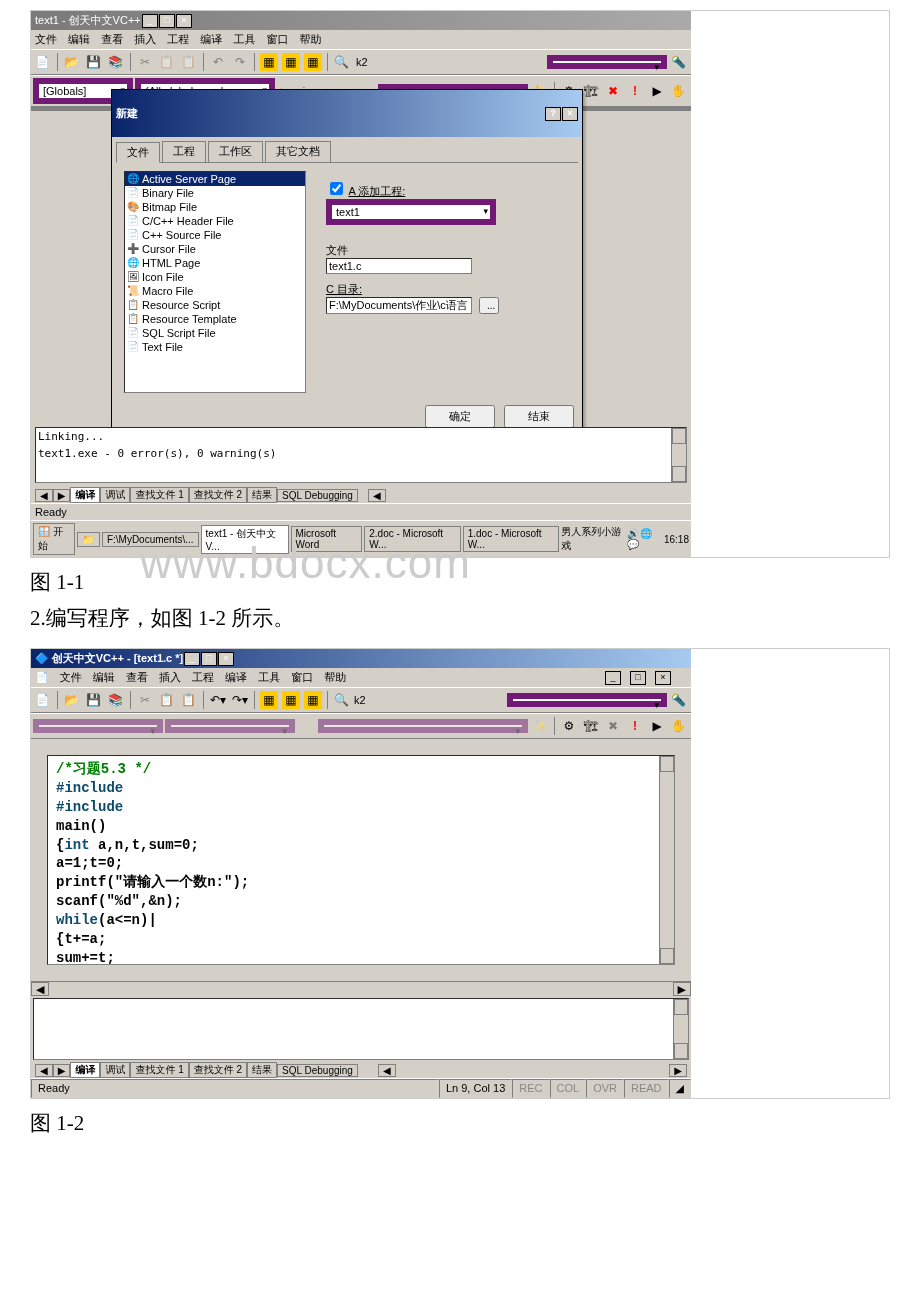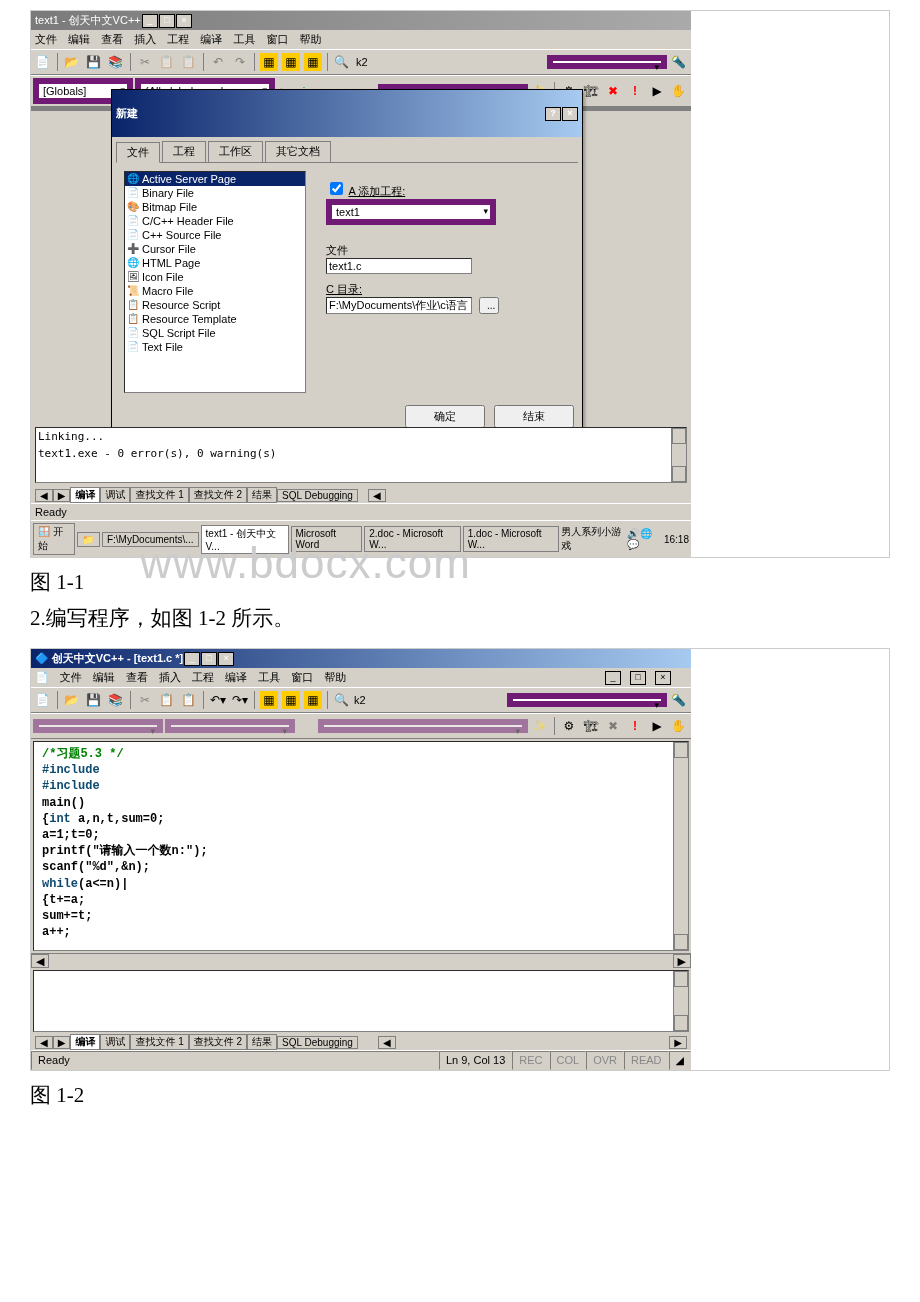--- a/index.html
+++ b/index.html
@@ -25,31 +25,31 @@
 .tab.active{background:#d4d0c8;border-bottom:1px solid #d4d0c8;position:relative;top:1px}
 .dlgbody{display:flex;padding:8px;border-top:1px solid #808080;margin:0 4px}
 .listbox{width:180px;height:220px;background:#fff;border:1px inset #808080;overflow:auto;font-size:11px}
 .listbox div{padding:1px 2px;display:flex;align-items:center;gap:3px}
 .listbox div.sel{background:#0a246a;color:#fff}
 .ico{width:12px;height:12px;display:inline-block;font-size:10px}
 .rcol{flex:1;padding-left:20px;font-size:11px}
 .rcol label{display:block;margin-top:8px}
 .tinput{width:140px;border:1px inset #808080;background:#fff;padding:1px 2px;font-size:11px}
 .btnrow{text-align:right;padding:4px 8px 8px}
-.btnrow button{width:80px;padding:2px 0;font-size:11px;margin-left:6px}
+.btnrow button{width:70px;padding:2px 0;font-size:11px;margin-left:6px}
 .output{background:#fff;border:1px inset #808080;margin:4px;padding:2px;font-family:monospace;font-size:11px;height:50px;position:relative;margin-top:316px}
 .tabstrip{font-size:10px;padding:0 4px;display:flex;align-items:center}
 .tabstrip span{border:1px solid #808080;padding:0 4px;background:#d4d0c8}
 .tabstrip .act{background:#fff;font-weight:bold}
 .status{background:#d4d0c8;padding:2px 4px;border-top:1px solid #fff}
 .taskbar{background:#d4d0c8;display:flex;align-items:center;padding:2px;gap:2px;font-size:10px;border-top:1px solid #fff}
 .taskbar .tbitem{border:1px solid #808080;padding:1px 4px;background:#d4d0c8}
 
 .win2{background:#d4d0c8;width:660px;font-family:"Tahoma","SimSun",sans-serif;font-size:11px}
-.code{background:#fff;border:1px inset #808080;margin:2px;padding:4px 8px;font-family:"Courier New",monospace;font-size:12px;font-weight:bold;line-height:1.35;height:200px;overflow:hidden;position:relative}
+.code{background:#fff;border:1px inset #808080;margin:16px;padding:4px 8px;font-family:"Courier New",monospace;font-size:14px;font-weight:bold;line-height:1.35;height:200px;overflow:hidden;position:relative}
 .code .kw{color:#0c4a6e}
 .code .cm{color:#008000}
 .status2{display:flex;background:#d4d0c8;border-top:1px solid #fff}
 .status2 .cell{border:1px inset #d4d0c8;padding:2px 6px;font-size:11px}
 .output2{background:#fff;border:1px inset #808080;margin:2px;height:60px;position:relative}
 .caption{font-size:21px;margin:8px 0}
 .bodytext{font-size:21px;margin:4px 0 16px}
 .watermark{position:absolute;left:120px;top:534px;font-size:44px;color:#ccc;font-family:Arial;letter-spacing:1px;pointer-events:none}
 .scroll{position:absolute;right:0;top:0;bottom:0;width:14px;background:#d4d0c8;border-left:1px solid #808080}
 .scroll::before,.scroll::after{content:"";position:absolute;left:0;right:0;height:14px;background:#d4d0c8;border:1px solid #808080}

